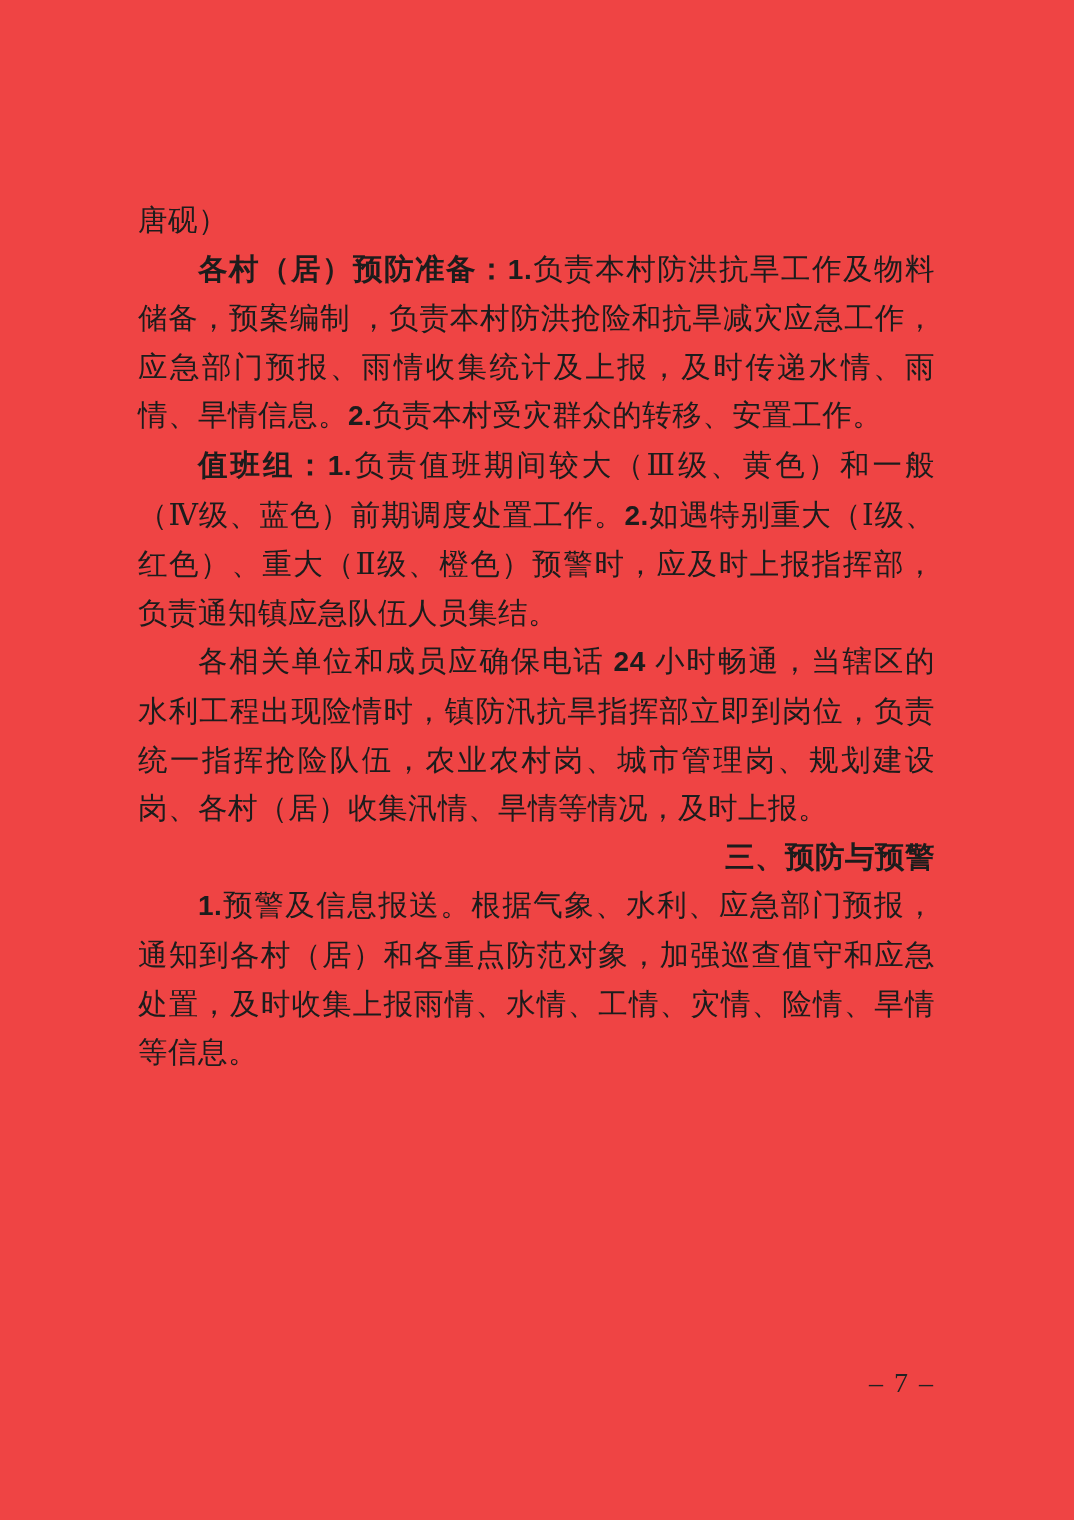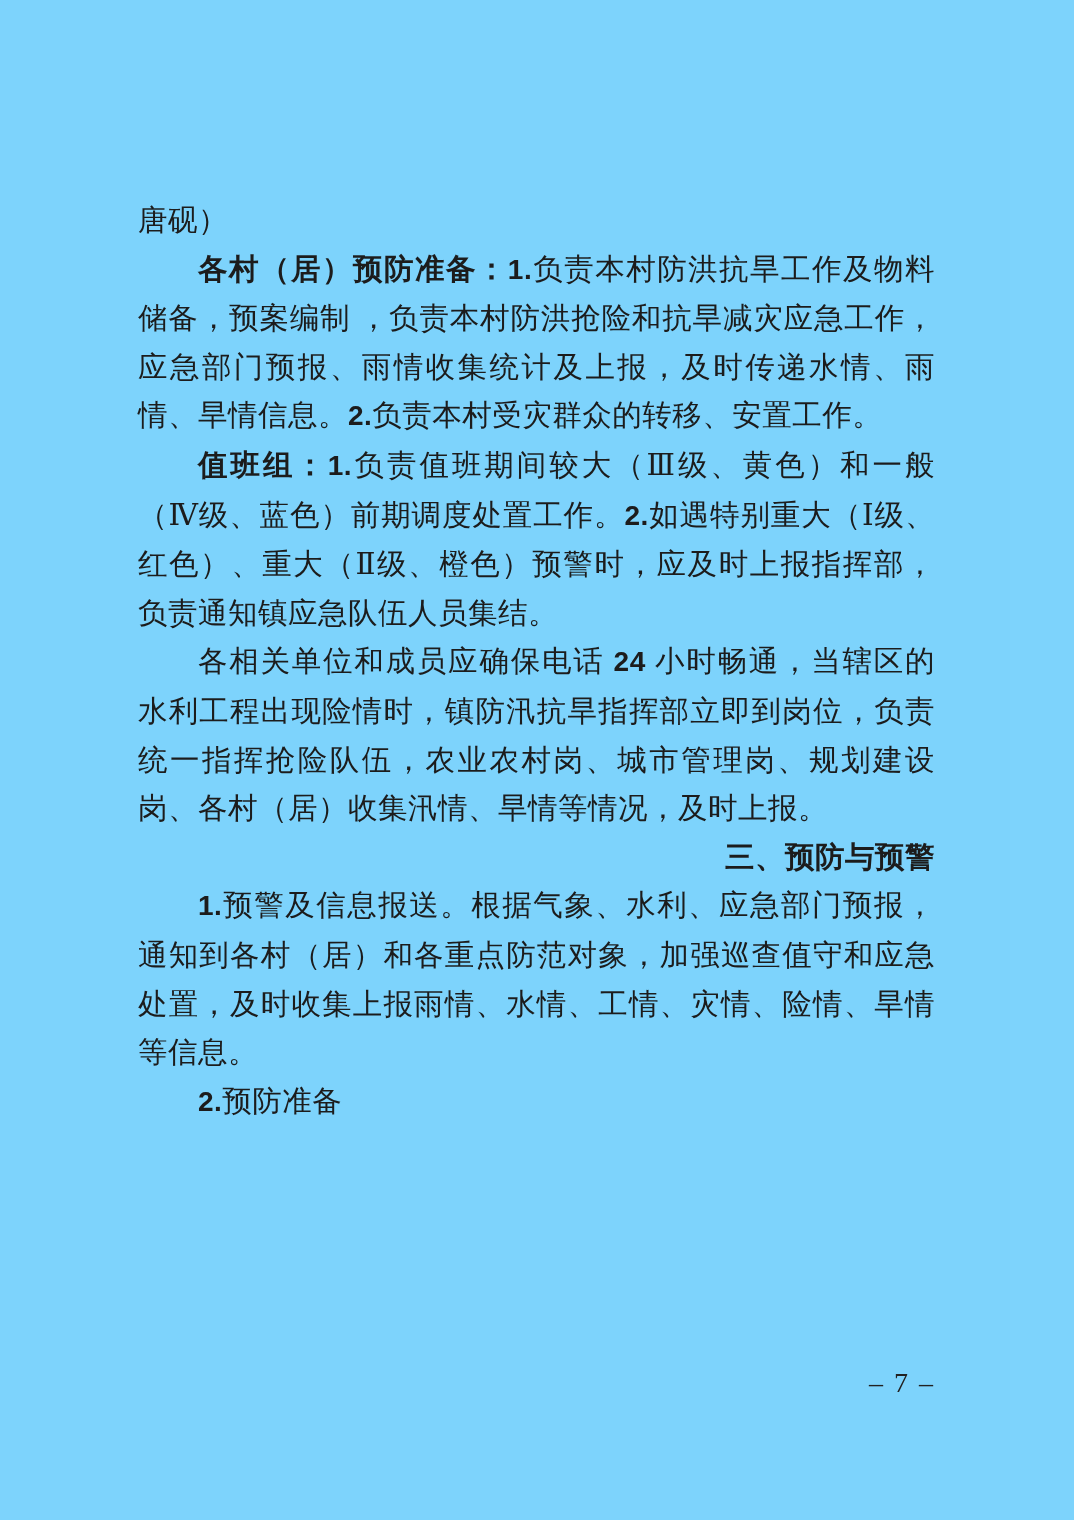--- a/index.html
+++ b/index.html
@@ -13,21 +13,21 @@
     height: 1520px;
     overflow: hidden;
     font-family: "Liberation Serif", "DejaVu Serif", serif;
     color: #1c1c1c;
   }
   .page {
     position: absolute;
     left: 0; top: 0;
     width: 1074px;
     height: 1520px;
-    background: #7dd3fc;
+    background: #ef4444;
   }
   .content {
     position: absolute;
     left: 138px;
     top: 196px;
     width: 797px;
   }
   .para {
     margin: 0;
     padding: 0;
@@ -67,16 +67,15 @@
 <body>
 
 <div class="page">
   <div class="content">
       <p class="para"><span>唐砚）</span></p>
       <p class="para indent"><span class="bold">各村（居）预防准备：</span><span class="num">1.</span><span>负责本村防洪抗旱工作及物料储备，预案编制 ，负责本村防洪抢险和抗旱减灾应急工作，应急部门预报、雨情收集统计及上报，及时传递水情、雨情、旱情信息。</span><span class="num">2.</span><span>负责本村受灾群众的转移、安置工作。</span></p>
       <p class="para indent"><span class="bold">值班组：</span><span class="num">1.</span><span>负责值班期间较大（Ⅲ级、黄色）和一般（Ⅳ级、蓝色）前期调度处置工作。</span><span class="num">2.</span><span>如遇特别重大（Ⅰ级、红色）、重大（Ⅱ级、橙色）预警时，应及时上报指挥部，负责通知镇应急队伍人员集结。</span></p>
       <p class="para indent"><span>各相关单位和成员应确保电话 </span><span class="num">24</span><span> 小时畅通，当辖区的水利工程出现险情时，镇防汛抗旱指挥部立即到岗位，负责统一指挥抢险队伍，农业农村岗、城市管理岗、规划建设岗、各村（居）收集汛情、旱情等情况，及时上报。</span></p>
       <p class="para indent heading"><span>三、预防与预警</span></p>
       <p class="para indent"><span class="num">1.</span><span>预警及信息报送。根据气象、水利、应急部门预报，通知到各村（居）和各重点防范对象，加强巡查值守和应急处置，及时收集上报雨情、水情、工情、灾情、险情、旱情等信息。</span></p>
-      <p class="para indent"><span class="num">2.</span><span>预防准备</span></p>
     </div>
   <div class="page-number">– 7 –</div>
 </div>
 
 </body></html>

